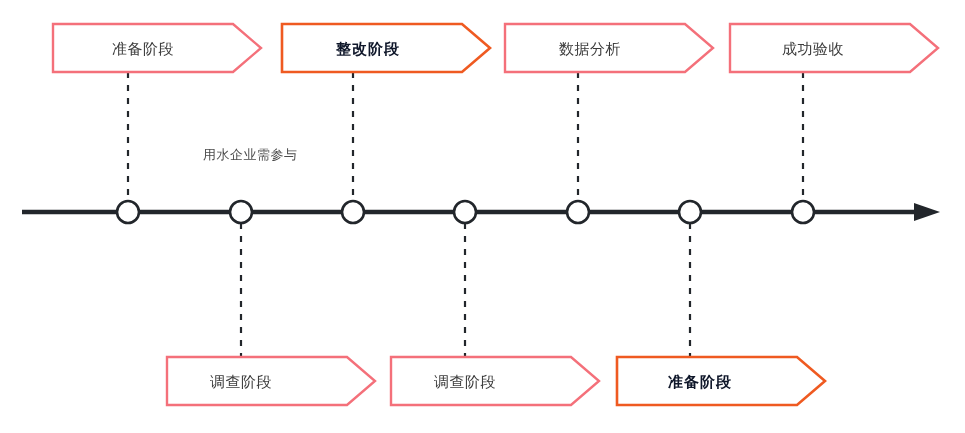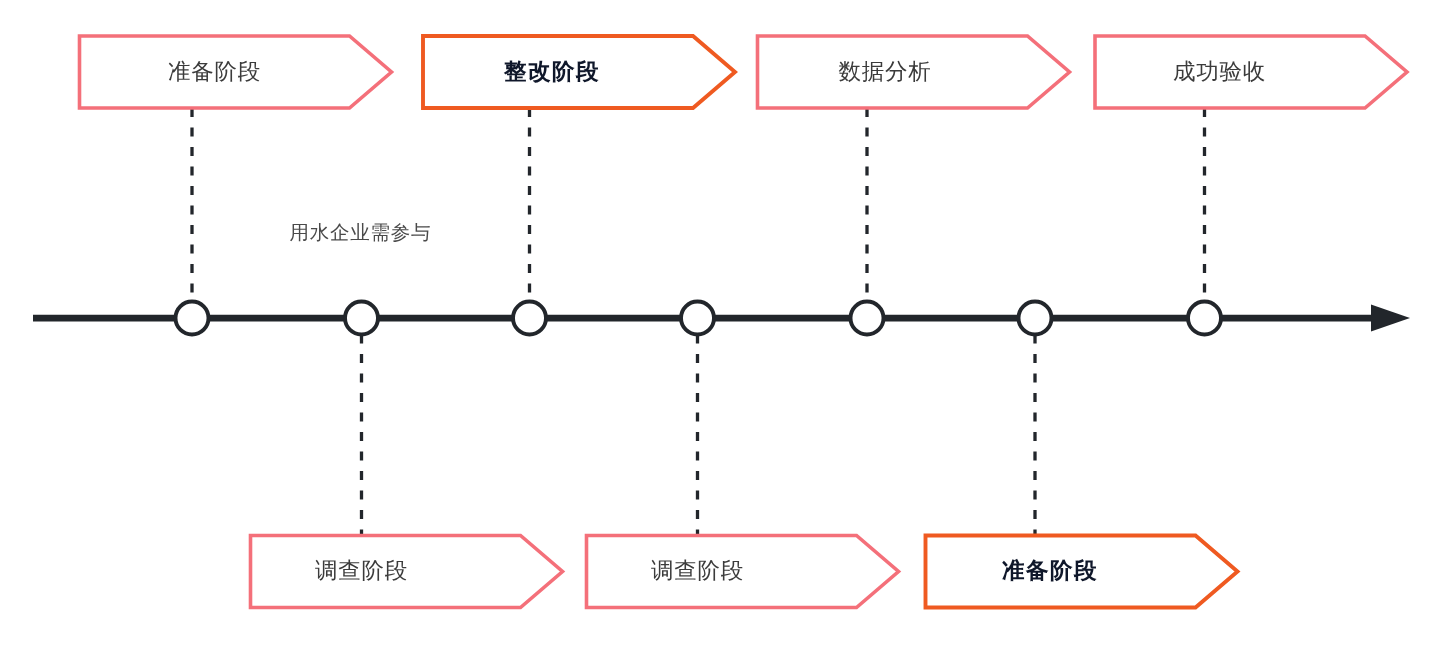--- a/index.html
+++ b/index.html
@@ -86,14 +86,14 @@
         <circle cx="803" cy="212" r="11" fill="#ffffff" stroke="#22262b" stroke-width="2.6"></circle>
       </g>
   </svg>
 <div class="banner-label" style="left: 143px; top: 48px; transform: translate(-50%, -50%);">准备阶段</div>
     <div class="banner-label" style="left: 241px; top: 381px; transform: translate(-50%, -50%); text-align: center;">调查阶段</div>
     <div class="banner-label accent" style="left: 368px; top: 48px; transform: translate(-50%, -50%);">整改阶段</div>
     <div class="banner-label" style="left: 465px; top: 381px; transform: translate(-50%, -50%);">调查阶段</div>
     <div class="banner-label" style="left: 590px; top: 48px; transform: translate(-50%, -50%); text-align: center;">数据分析</div>
     <div class="banner-label accent" style="left: 700px; top: 381px; transform: translate(-50%, -50%);">准备阶段</div>
     <div class="banner-label" style="left: 813px; top: 48px; transform: translate(-50%, -50%);">成功验收</div>
-    <div class="note-label" style="left: 193px; top: 148px; font-family: Liberation Serif, serif;">用水企业需参与</div>
+    <div class="note-label" style="left: 203px; top: 148px; font-family: Liberation Serif, serif;">用水企业需参与</div>
   </div>
 
 </body></html>

